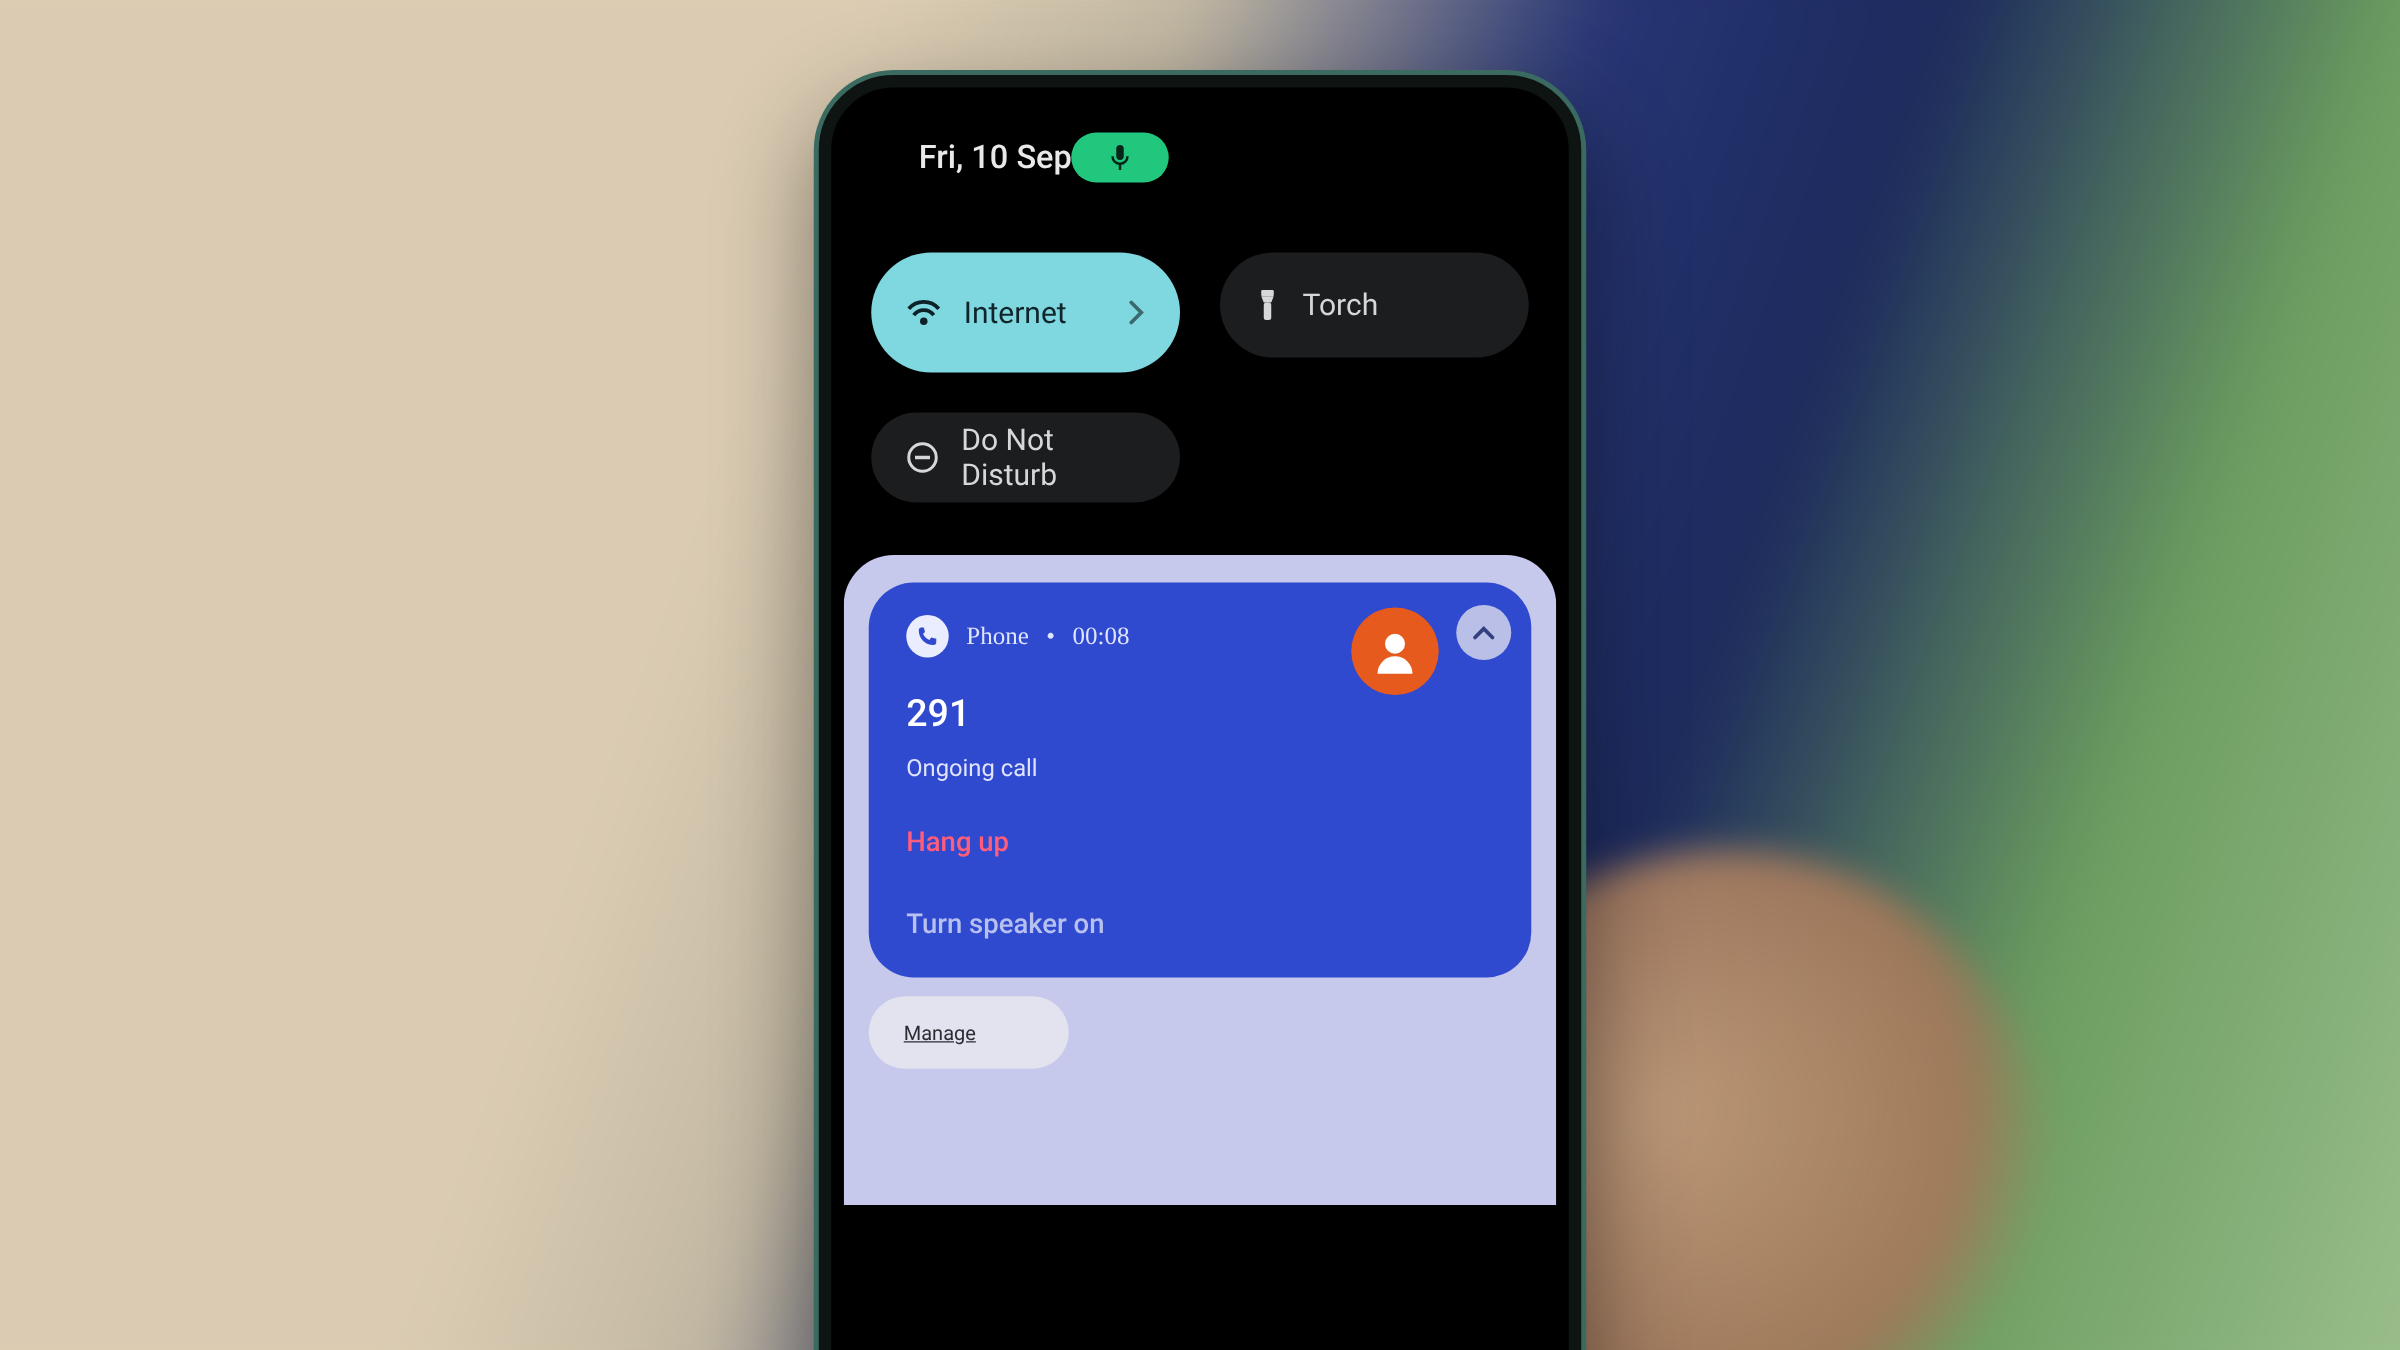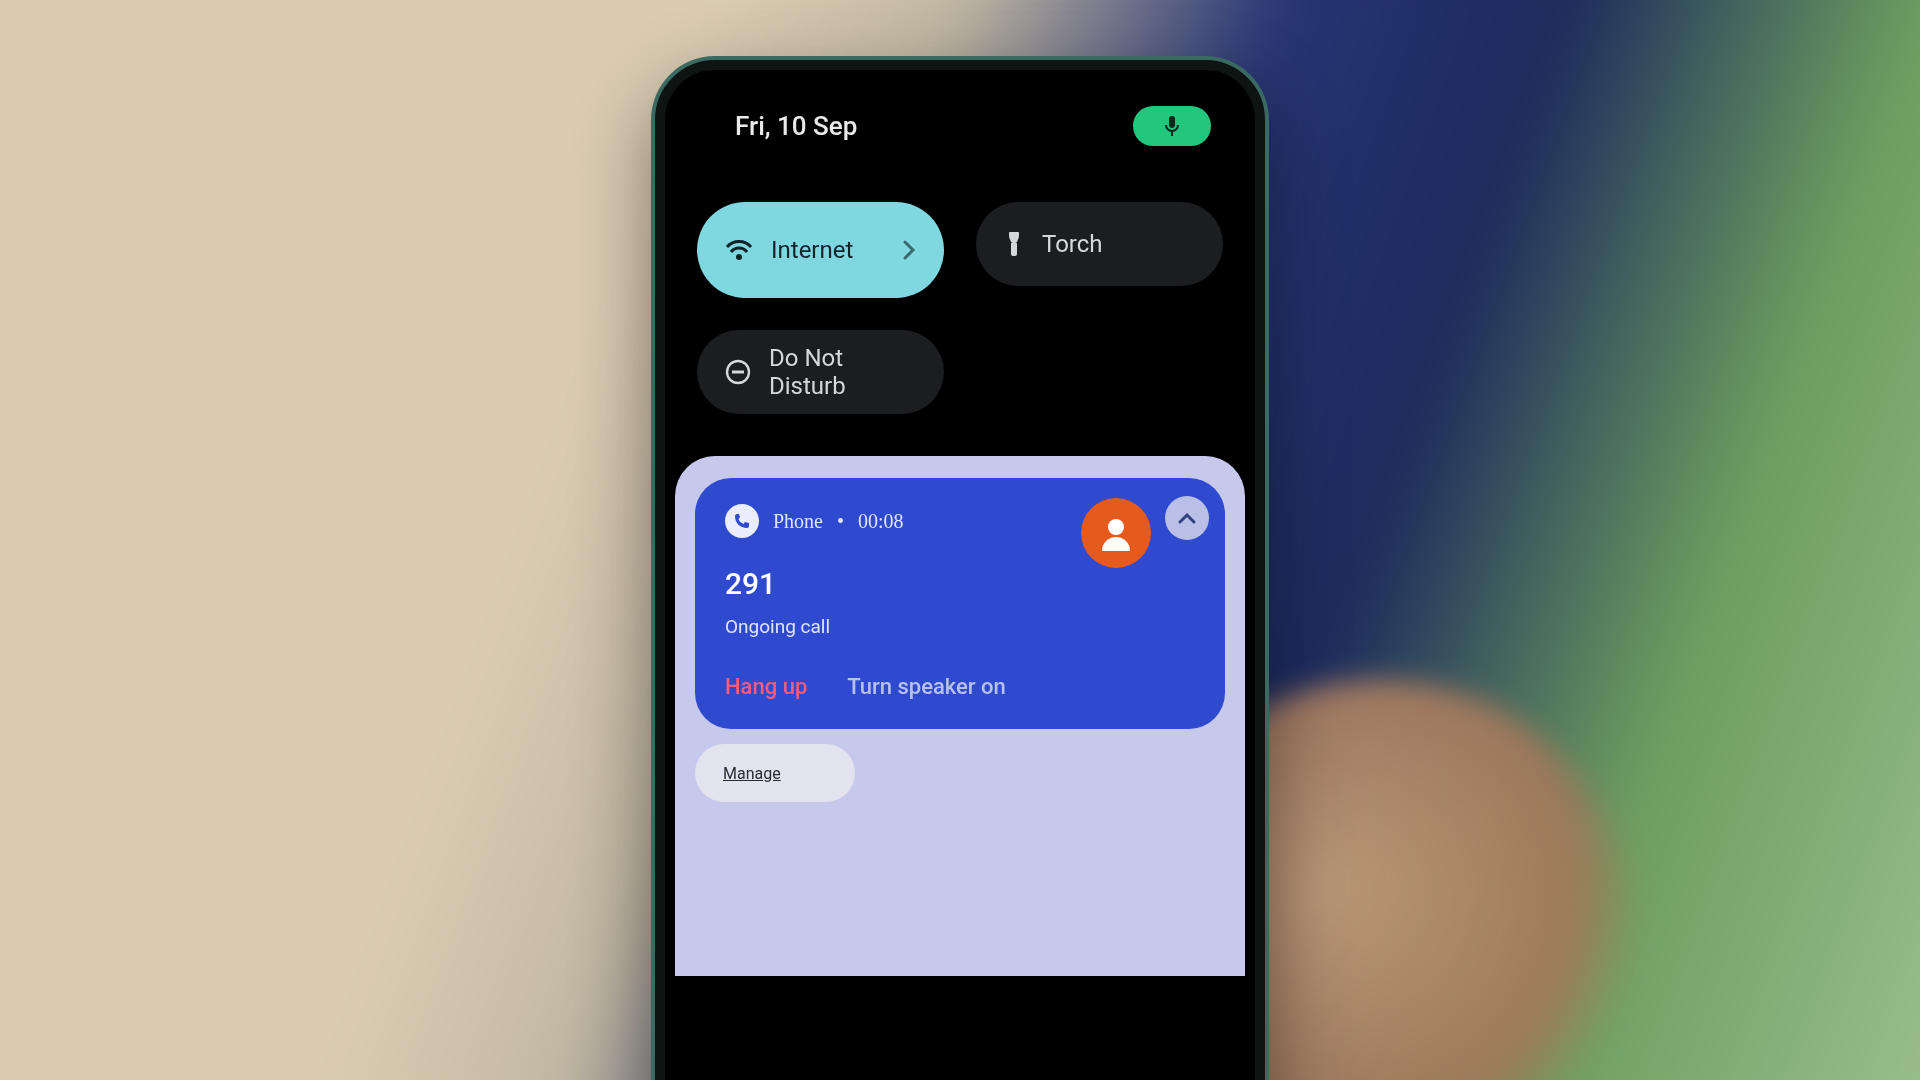--- a/index.html
+++ b/index.html
@@ -46,21 +46,21 @@
     inset: 10px;
     border-radius: 48px;
     background: #000;
     overflow: hidden;
   }
 
   
   .status-row {
     display: flex;
     align-items: center;
-    justify-content: space-between;
+    justify-content: flex-start;
     padding: 26px 34px 10px 60px;
   }
   .date {
     color: #e9e9ea;
     font-size: 26px;
     font-weight: 500;
   }
   .mic-chip {
     background: #22c77e;
     border-radius: 22px;
@@ -82,21 +82,21 @@
     align-items: center;
     gap: 18px;
     padding: 0 28px;
     font-size: 24px;
     font-weight: 400;
     cursor: pointer;
   }
   .tile.on  { background: #7fd7e0; color: #10252a; }
   .tile.off { background: #1c1d1f; color: #d6d7d9; }
   .tile.torch { height: 84px; border-radius: 42px; }
-  .tile.dnd   { height: 84px; border-radius: 42px; }
+  .tile.dnd   { height: 72px; border-radius: 42px; }
   .tile .spacer { flex: 1; }
   .chev { opacity: .6; }
 
   
   .tray {
     margin-top: 42px;
     background: #c6c9ec;
     border-radius: 40px 40px 0 0;
     padding: 22px 20px 40px 20px;
     min-height: 520px;
@@ -148,20 +148,21 @@
     margin-top: 14px;
     font-size: 19px;
     color: #e0e4ff;
   }
   .actions {
     margin-top: 36px;
     display: flex;
     gap: 40px;
     font-size: 22px;
     font-weight: 500;
+    flex-direction: column;
   }
   .hangup  { color: #ff5d7a; }
   .speaker { color: #b7c0ef; }
 
   .manage-pill {
     margin-top: 15px;
     width: 160px;
     height: 58px;
     border-radius: 30px;
     background: #e2e3ee;

